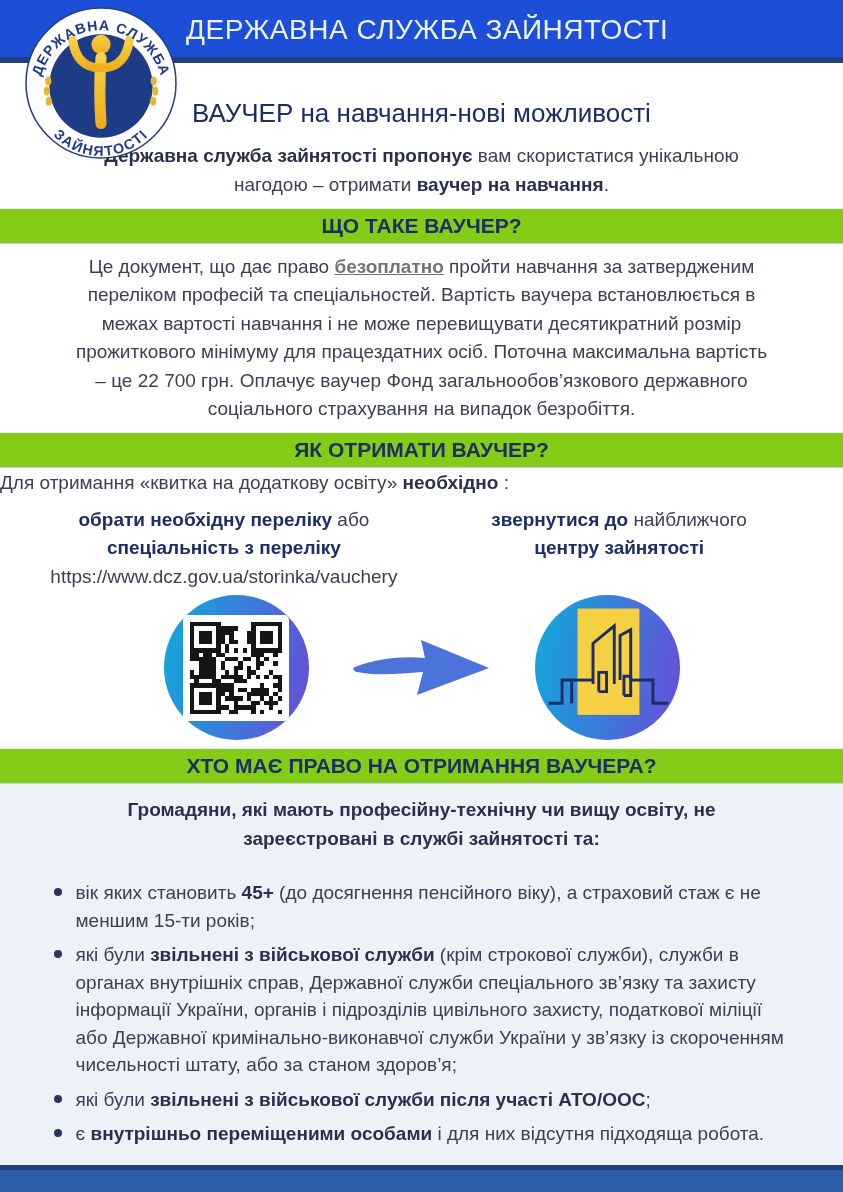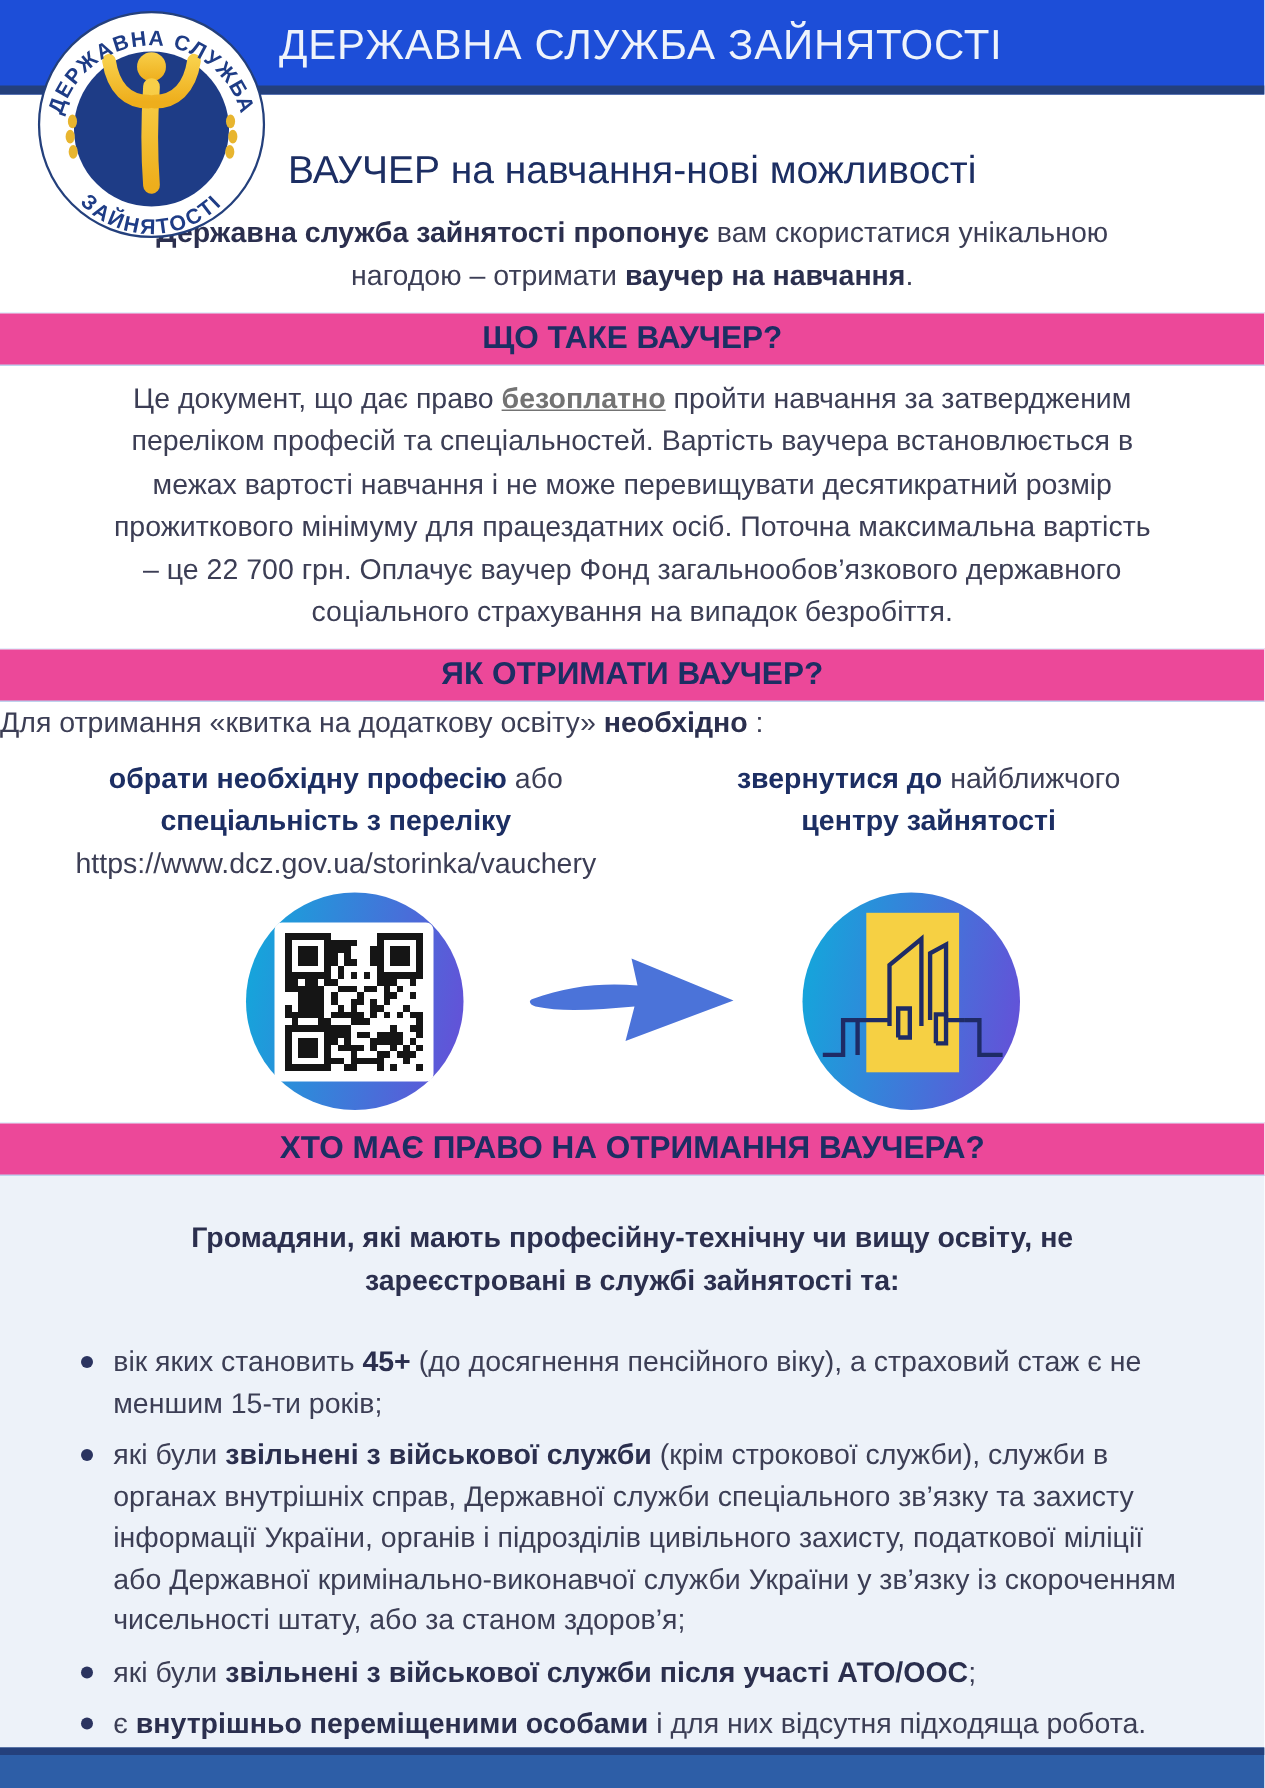--- a/index.html
+++ b/index.html
@@ -57,21 +57,21 @@
     font-size:19px;
     line-height:1.55;
   }
   .b { font-weight:700; color:#2b2f4e; }
   .bn { font-weight:700; color:#1c2e63; }
 
   
   .section-bar {
     margin-top:8px;
     height:36px;
-    background:#ec4899;
+    background:#84cc16;
     border-top:1px solid #e5eefb;
     border-bottom:1px solid #bfd2ee;
     display:flex;
     align-items:center;
     justify-content:center;
     font-size:21px;
     font-weight:700;
     color:#1c2e63;
     flex:0 0 auto;
   }
@@ -127,21 +127,21 @@
     display:flex;
     align-items:center;
     justify-content:center;
   }
   .arrow-wrap { width:150px; }
 
   
   .who-section {
     flex:1 1 auto;
     background:#edf2f9;
-    padding-top:28px;
+    padding-top:12px;
     overflow:hidden;
   }
   .who-lead {
     margin:0 auto;
     max-width:600px;
     text-align:center;
     font-size:19px;
     font-weight:700;
     color:#2b2f4e;
     line-height:1.5;
@@ -228,21 +228,21 @@
 <div class="section-bar">ЩО ТАКЕ ВАУЧЕР?</div>
 
 <p class="para1"><span>Це документ, що дає право </span><span class="bu">безоплатно</span><span> пройти навчання за затвердженим переліком професій та спеціальностей. Вартість ваучера встановлюється в межах вартості навчання і не може перевищувати десятикратний розмір прожиткового мінімуму для працездатних осіб. Поточна максимальна вартість – це 22 700 грн. Оплачує ваучер Фонд загальнообов’язкового державного соціального страхування на випадок безробіття.</span></p>
 
 <div class="section-bar">ЯК ОТРИМАТИ ВАУЧЕР?</div>
 
 <p class="lead"><span>Для отримання «квитка на додаткову освіту» </span><span class="b">необхідно</span><span> :</span></p>
 
 <div class="options">
   <div class="option">
-    <span class="bn">обрати необхідну професію</span><span> або</span><br>
+    <span class="bn">обрати необхідну переліку</span><span> або</span><br>
     <span class="bn">спеціальність з переліку</span><br>
     <a class="url" href="#">https://www.dcz.gov.ua/storinka/vauchery</a>
   </div>
   <div class="option">
     <span class="bn">звернутися до</span><span> найближчого</span><br>
     <span class="bn">центру зайнятості</span>
   </div>
 </div>
 
 <div class="icons-row">

